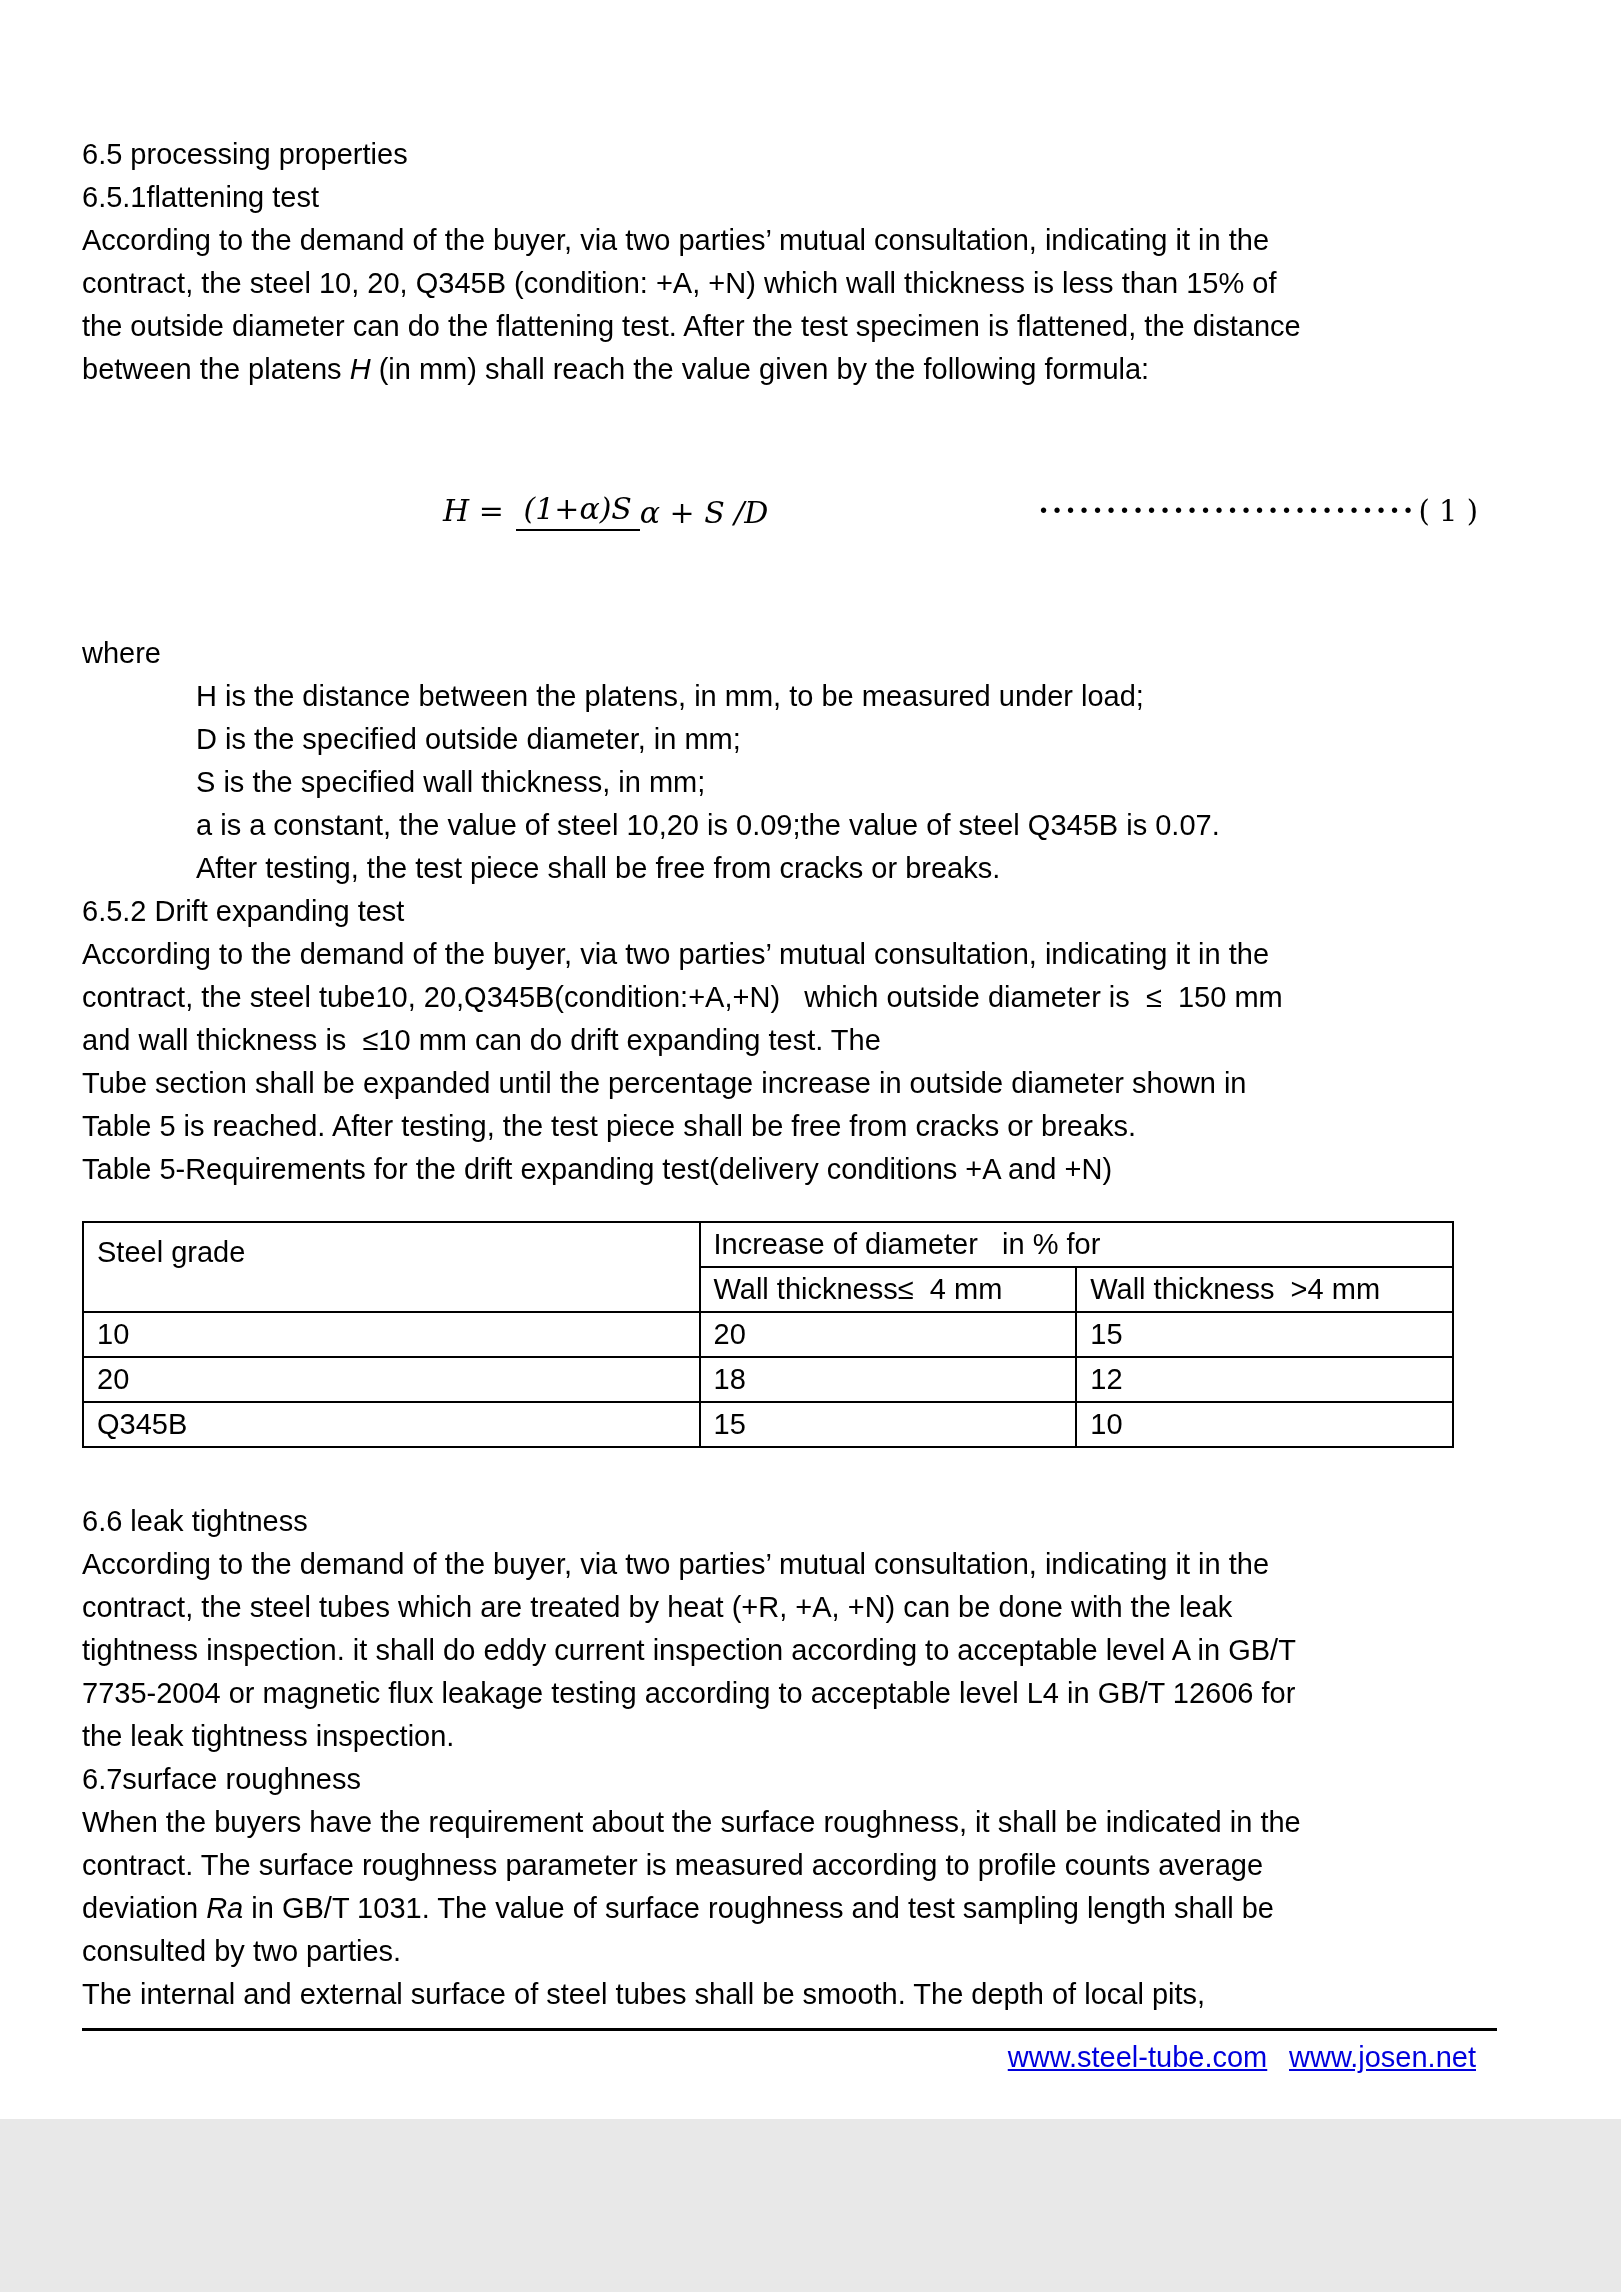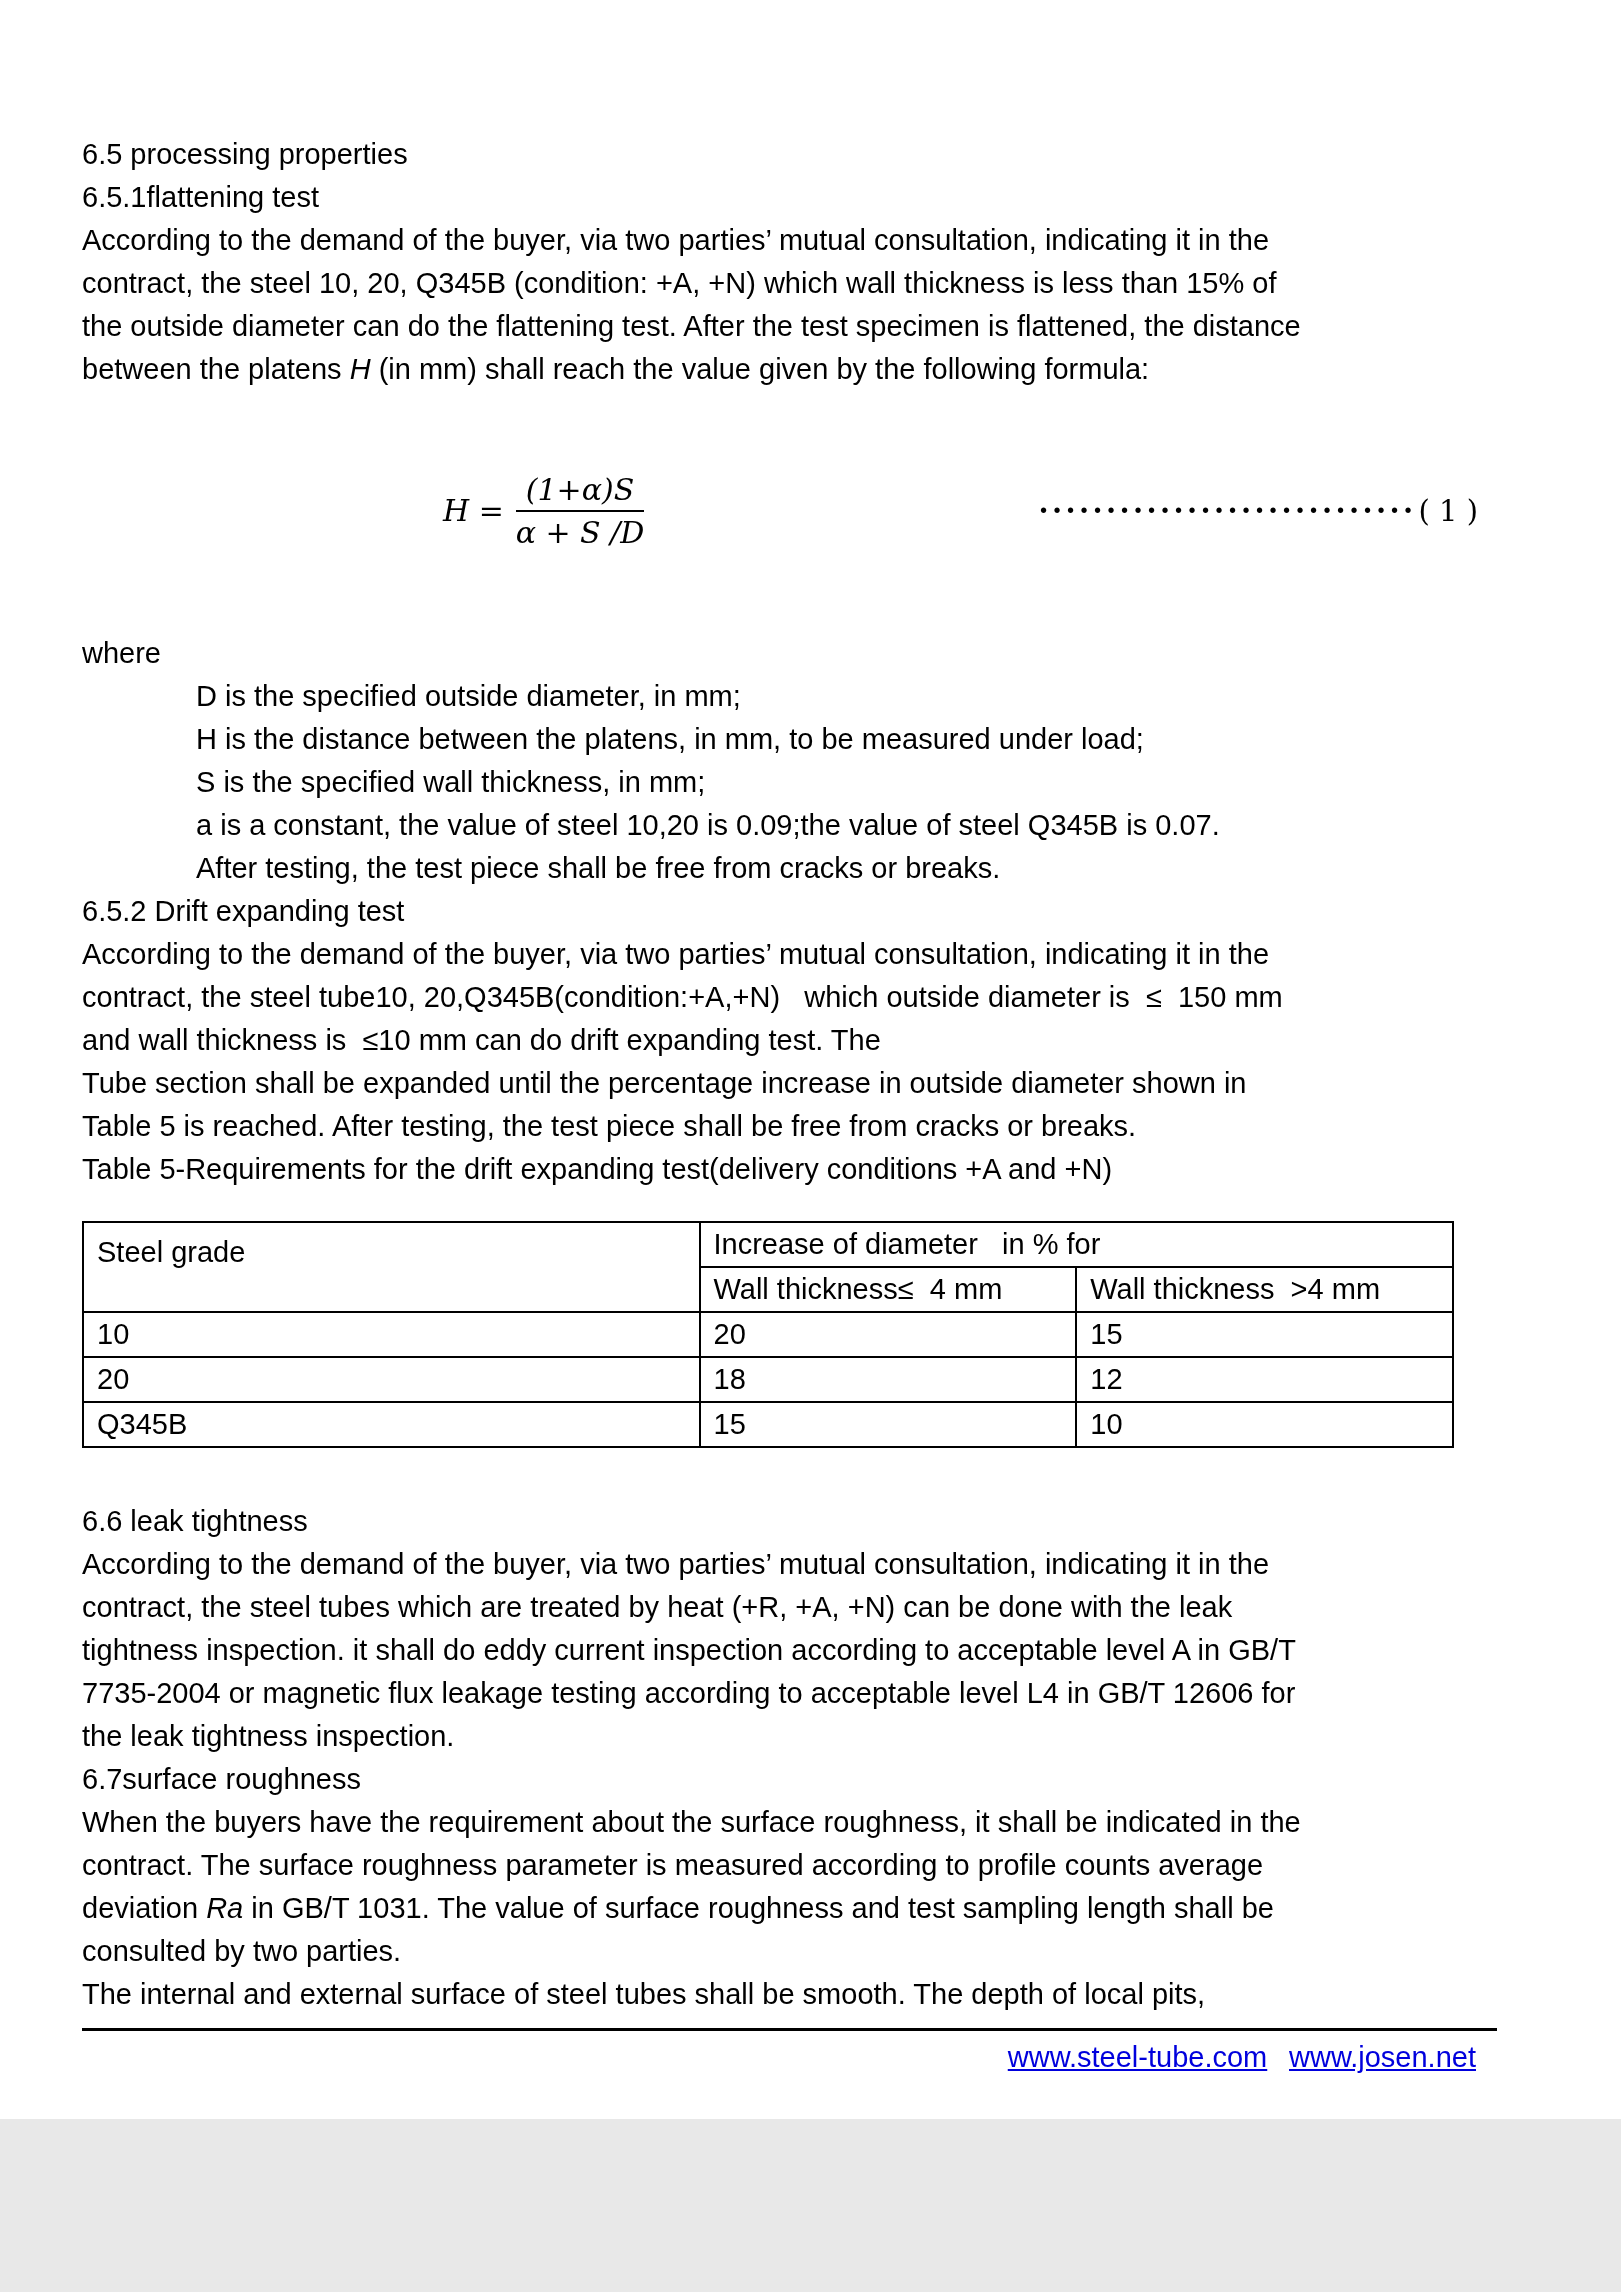--- a/index.html
+++ b/index.html
@@ -32,21 +32,21 @@
   .formula {
     margin-left:361px;
     font-family:"DejaVu Serif", serif;
     font-style:italic;
     font-size:30px;
     line-height:1.15;
     display:flex;
     align-items:center;
     gap:11.8px;
   }
-  .frac { display:inline-flex; flex-direction:column; text-align:center; }
+  .frac { display:inline-flex; flex-direction:row; text-align:center; }
   .frac .num { border-bottom:2.5px solid #000; padding:0 7.8px 2.9px 7.8px; }
   .frac .den { padding-top:4px; }
   .leader {
     margin-left:auto;
     display:flex;
     align-items:center;
     font-family:"DejaVu Serif", serif;
     font-size:29px;
   }
   .leader .dots { font-weight:bold; letter-spacing:3.4px; }
@@ -116,22 +116,22 @@
           <span class="den">α + S /D</span>
         </span>
       </div>
       <div class="leader">
         <span class="dots">····························</span>
         <span class="eqnum">( 1 )</span>
       </div>
     </div>
 
     <div class="ln">where</div>
+    <div class="ln ind">H is the distance between the platens, in mm, to be measured under load;</div>
     <div class="ln ind">D is the specified outside diameter, in mm;</div>
-    <div class="ln ind">H is the distance between the platens, in mm, to be measured under load;</div>
     <div class="ln ind">S is the specified wall thickness, in mm;</div>
     <div class="ln ind">a is a constant, the value of steel 10,20 is 0.09;the value of steel Q345B is 0.07.</div>
     <div class="ln ind">After testing, the test piece shall be free from cracks or breaks.</div>
 
     <div class="ln">6.5.2 Drift expanding test</div>
     <div class="ln">According to the demand of the buyer, via two parties’ mutual consultation, indicating it in the</div>
     <div class="ln">contract, the steel tube10, 20,Q345B(condition:+A,+N)   which outside diameter is  ≤  150 mm</div>
     <div class="ln">and wall thickness is  ≤10 mm can do drift expanding test. The</div>
     <div class="ln">Tube section shall be expanded until the percentage increase in outside diameter shown in</div>
     <div class="ln">Table 5 is reached. After testing, the test piece shall be free from cracks or breaks.</div>

